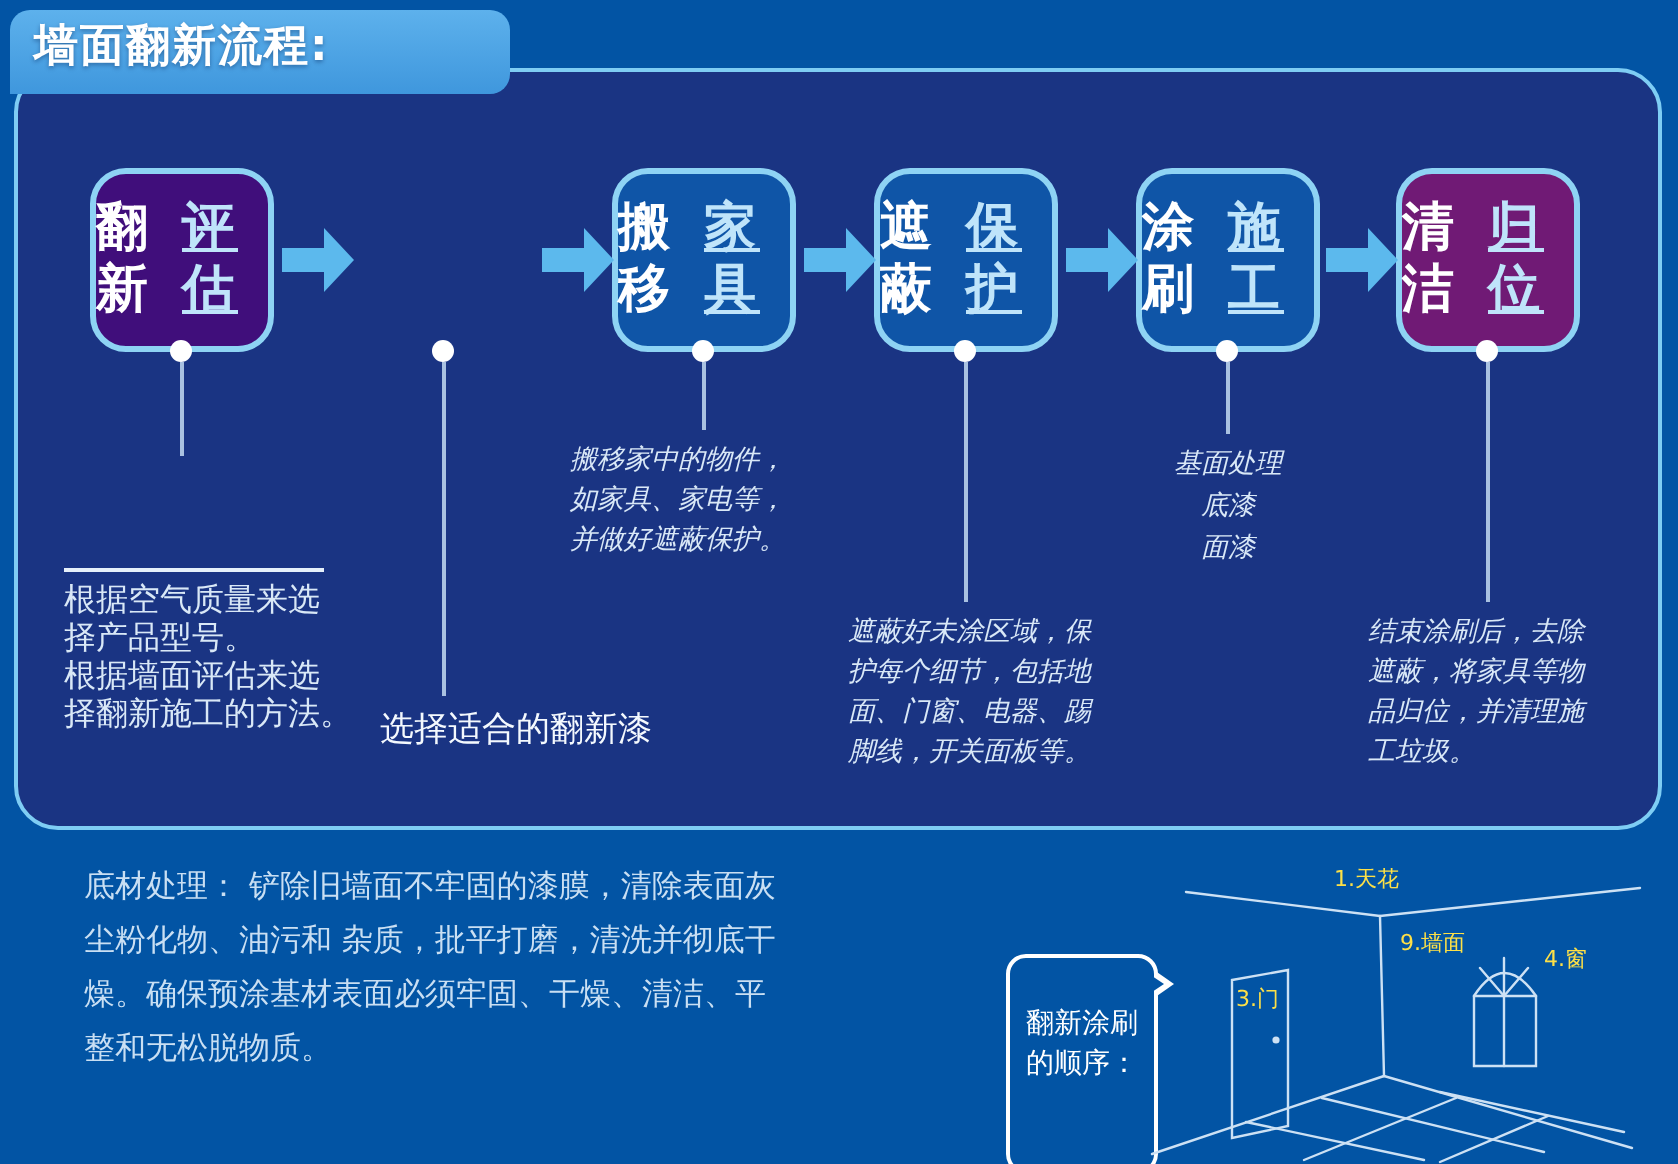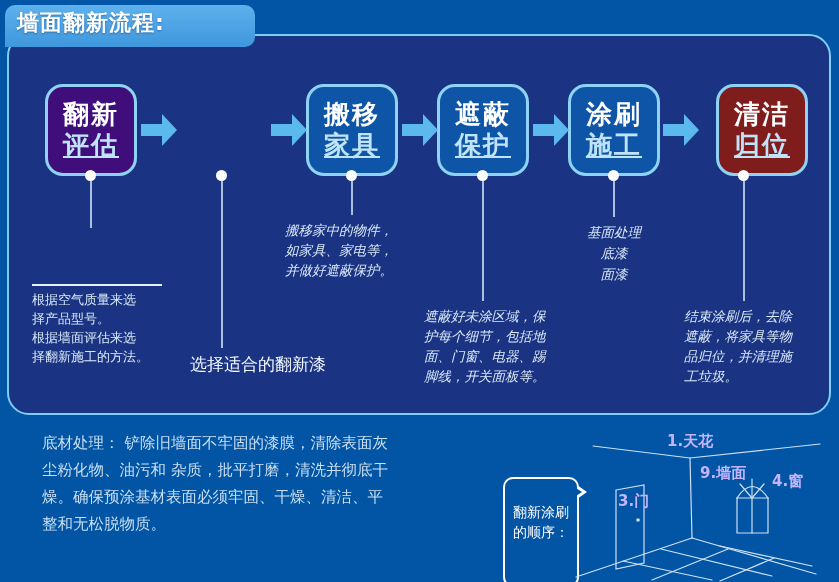--- a/index.html
+++ b/index.html
@@ -21,61 +21,61 @@
   }
   
   .panel{
     position:absolute;left:7px;top:34px;width:820px;height:377px;
     background:#1a3483;border:2px solid #7ecdf4;border-radius:22px;
   }
   
   .fbox{
     position:absolute;top:84px;width:92px;height:92px;
     border:3px solid #8ed3f4;border-radius:18px;box-sizing:border-box;
-    display:flex;flex-direction:column;align-items:center;justify-content:center;
+    display:flex;flex-direction:row;align-items:center;justify-content:center;
     font-weight:700;font-size:26px;line-height:31px;letter-spacing:2px;
   }
   .fbox .l1{color:#ffffff;}
   .fbox .l2{color:#bfe4fa;text-decoration:underline;}
   .fbox.purple{background:#400e7b;}
   .fbox.blue{background:#0f55a7;}
-  .fbox.bright{background:#7f1d1d;margin-left:18px;}
+  .fbox.bright{background:#701a75;}
   
   .arrow{position:absolute;top:114px;width:36px;height:32px;}
   .arrow .shaft{position:absolute;left:0;top:10px;width:22px;height:12px;background:#5cb9ed;}
   .arrow .head{position:absolute;left:21px;top:0;width:0;height:0;
     border-top:16px solid transparent;border-bottom:16px solid transparent;
     border-left:15px solid #5cb9ed;}
   
   .dot{position:absolute;top:170px;width:11px;height:11px;border-radius:50%;background:#ffffff;}
   .vline{position:absolute;width:2px;background:rgba(195,218,242,.85);}
   
   .note{position:absolute;color:#d9e8f7;white-space:pre-line;}
   .note-big{font-size:16px;line-height:25px;color:#f2f8fd;}
   .note-rule{position:absolute;height:2px;background:#e6f0fa;}
-  .note-sm{font-size:13px;line-height:19px;}
+  .note-sm{font-size:16px;line-height:19px;}
   .note-md{font-size:13.5px;line-height:20px;font-style:italic;}
   .note-xl{font-size:17px;color:#f4f9fe;}
   .note-center{text-align:center;}
   
   .substrate{
     position:absolute;left:42px;top:430px;width:432px;
     font-size:15.5px;line-height:27px;color:#c9dff3;white-space:pre-line;
   }
   .bubble{
     position:absolute;left:503px;top:477px;
     border:2px solid #ffffff;border-radius:10px;padding:3px 8px;
     font-size:14px;line-height:20px;color:#ffffff;white-space:pre-line;
   }
   .bubble .tail-out{position:absolute;right:-10px;top:6px;width:0;height:0;
     border-top:7px solid transparent;border-bottom:7px solid transparent;border-left:10px solid #ffffff;}
   .bubble .tail-in{position:absolute;right:-5px;top:9px;width:0;height:0;
     border-top:4px solid transparent;border-bottom:4px solid transparent;border-left:6px solid #0254a4;}
   .room-svg{position:absolute;left:560px;top:425px;}
-  .room-label{position:absolute;font-size:15px;color:#c4b5fd;font-weight:bold;}
+  .room-label{position:absolute;font-size:11px;color:#fde047;}
 </style>
 </head>
 <body>
 
 <div class="stage">
 
   <div class="panel"></div>
 
   <div class="title-tab">
     <span>墙面翻新流程:</span>

